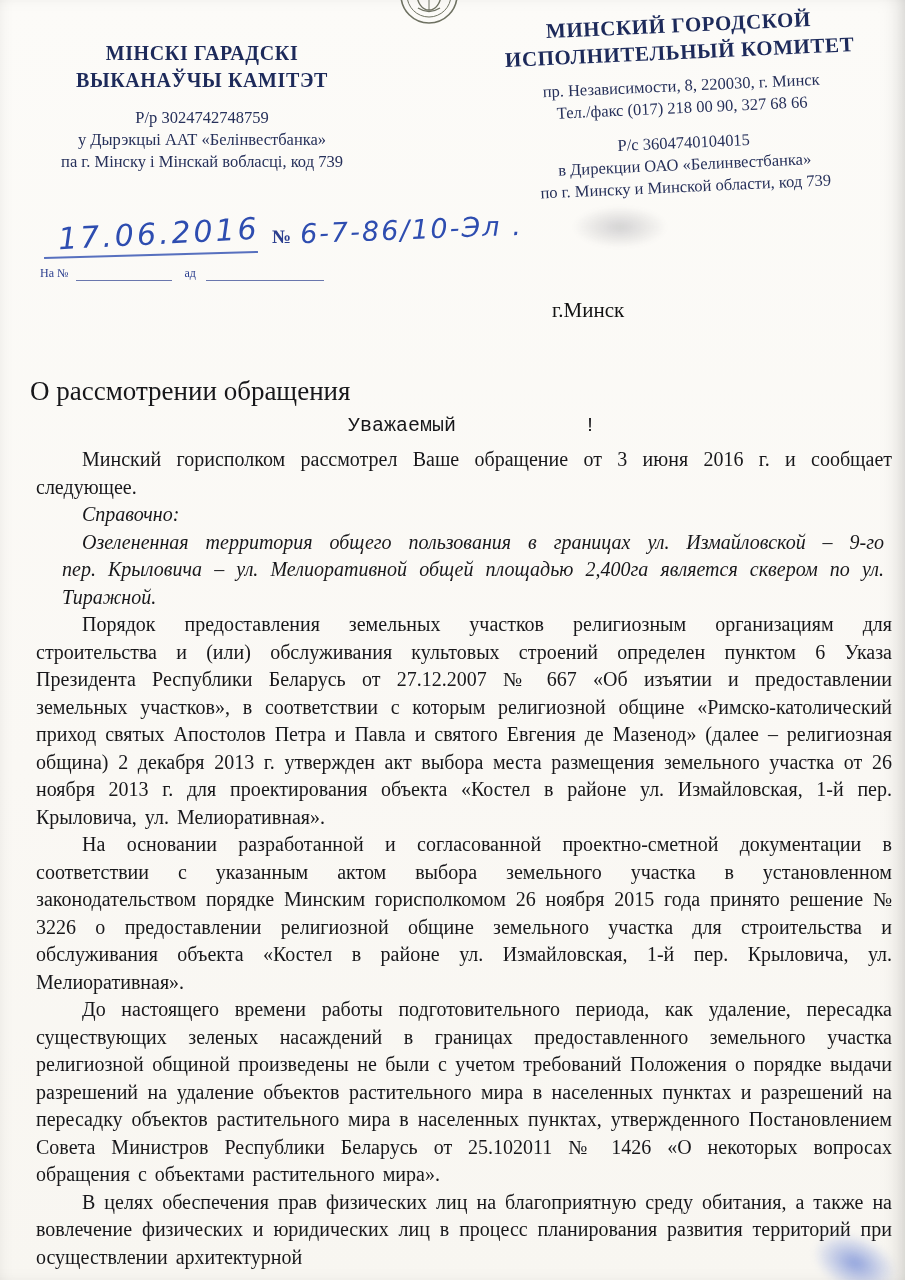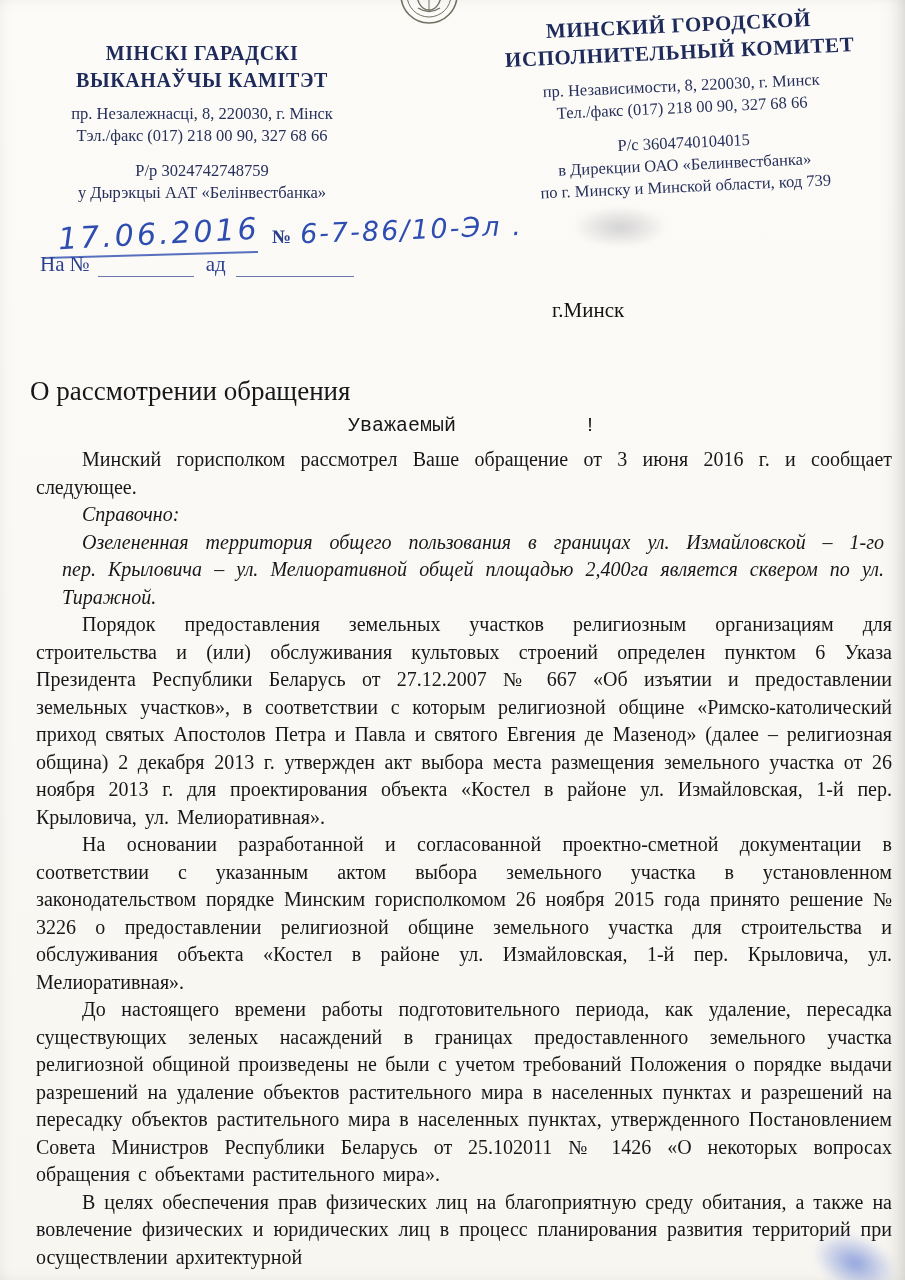--- a/index.html
+++ b/index.html
@@ -21,21 +21,21 @@
   .hdr-right .hdr-title { font-size:21px; }
   .hdr-sub   { margin-top:9px; font-size:16.5px; line-height:22px; color:#26305a; }
   .hdr-acct  { margin-top:13px; font-size:16.5px; line-height:22px; color:#26305a; }
 
   
   .hw { font-style:italic; color:#2e4db0; font-family:"DejaVu Sans", sans-serif; }
   .hw-date   { position:absolute; left:58px;  top:216px; font-size:30px; letter-spacing:3px; transform:rotate(-3deg); }
   .date-line { position:absolute; left:44px;  top:254px; width:214px; border-bottom:2px solid rgba(46,77,176,.8); transform:rotate(-1.6deg); }
   .no-sign   { position:absolute; left:272px; top:226px; font-size:19px; font-weight:700; color:#2c3f8f; }
   .hw-number { position:absolute; left:300px; top:214px; font-size:27px; letter-spacing:2px; transform:rotate(-2.2deg); }
-  .reply-line{ position:absolute; left:40px;  top:252px; font-size:21px; color:#2c3f8f; }
+  .reply-line{ position:absolute; left:40px;  top:266px; font-size:12px; color:#2c3f8f; }
   .blank     { display:inline-block; height:14px; border-bottom:1px solid rgba(44,63,143,.7); vertical-align:bottom; }
   .blank.b1  { width:96px;  margin:0 12px 0 8px; }
   .blank.b2  { width:118px; margin-left:10px; }
 
   .city      { position:absolute; left:552px; top:298px; font-size:21px; color:#121212; }
   .subject   { position:absolute; left:30px;  top:376px; font-size:27px; }
   .salutation{ position:absolute; left:30px;  top:414px; width:852px; font-size:20px;font-family:Liberation Mono, monospace; }
   .sal-prefix{ margin-left:318px; }
   .sal-excl  { margin-left:128px; }
 
@@ -71,27 +71,24 @@
       <line x1="31" y1="14" x2="31" y2="46" stroke="#565a48" stroke-width="1"></line>
       <path d="M22 30 Q31 22 40 30" fill="none" stroke="#565a48" stroke-width="1"></path>
     </svg>
   </div>
 
   <div class="hdr-left">
     <div class="hdr-title">
       <div>МІНСКІ  ГАРАДСКІ</div>
       <div>ВЫКАНАЎЧЫ  КАМІТЭТ</div>
     </div>
-    <div class="hdr-sub">
-      <div>пр. Незалежнасці, 8, 220030, г. Мінск</div>
-      <div>Тэл./факс  (017) 218 00 90,  327 68 66</div>
-    </div>
     <div class="hdr-acct">
       <div>Р/р 3024742748759</div>
       <div>у Дырэкцыі ААТ «Белінвестбанка»</div>
+      <div>па г. Мінску і Мінскай вобласці, код 739</div>
     </div>
   </div>
 
   <div class="hdr-right">
     <div class="hdr-title">
       <div>МИНСКИЙ ГОРОДСКОЙ</div>
       <div>ИСПОЛНИТЕЛЬНЫЙ КОМИТЕТ</div>
     </div>
     <div class="hdr-sub">
       <div>пр. Независимости, 8, 220030, г. Минск</div>
@@ -119,21 +116,21 @@
 
   <div class="subject">О рассмотрении обращения</div>
 
   <div class="salutation">
     <span class="sal-prefix">Уважаемый</span><span class="sal-excl">!</span>
   </div>
 
   <div class="body">
     <p class="para">Минский горисполком рассмотрел Ваше обращение от 3 июня 2016 г. и сообщает следующее.</p>
     <p class="note-label">Справочно:</p>
-    <p class="note">Озелененная территория общего пользования в границах ул. Измайловской – 1-го пер. Крыловича – ул. Мелиоративной общей площадью 2,400га является сквером по ул. Тиражной.</p>
+    <p class="note">Озелененная территория общего пользования в границах ул. Измайловской – 9-го пер. Крыловича – ул. Мелиоративной общей площадью 2,400га является сквером по ул. Тиражной.</p>
     <p class="para">Порядок предоставления земельных участков религиозным организациям для строительства и (или) обслуживания культовых строений определен пунктом 6 Указа Президента Республики Беларусь от 27.12.2007 № 667 «Об изъятии и предоставлении земельных участков», в соответствии с которым религиозной общине «Римско-католический приход святых Апостолов Петра и Павла и святого Евгения де Мазенод» (далее – религиозная община) 2 декабря 2013 г. утвержден акт выбора места размещения земельного участка от 26 ноября 2013 г. для проектирования объекта «Костел в районе ул. Измайловская, 1-й пер. Крыловича, ул. Мелиоративная».</p>
     <p class="para">На основании разработанной и согласованной проектно-сметной документации в соответствии с указанным актом выбора земельного участка в установленном законодательством порядке Минским горисполкомом 26 ноября 2015 года принято решение № 3226 о предоставлении религиозной общине земельного участка для строительства и обслуживания объекта «Костел в районе ул. Измайловская, 1-й пер. Крыловича, ул. Мелиоративная».</p>
     <p class="para">До настоящего времени работы подготовительного периода, как удаление, пересадка существующих зеленых насаждений в границах предоставленного земельного участка религиозной общиной произведены не были с учетом требований Положения о порядке выдачи разрешений на удаление объектов растительного мира в населенных пунктах и разрешений на пересадку объектов растительного мира в населенных пунктах, утвержденного Постановлением Совета Министров Республики Беларусь от 25.102011 № 1426 «О некоторых вопросах обращения с объектами растительного мира».</p>
     <p class="para">В целях обеспечения прав физических лиц на благоприятную среду обитания, а также на вовлечение физических и юридических лиц в процесс планирования развития территорий при осуществлении архитектурной</p>
   </div>
 
   <div class="smudge-pen"></div>
 
 </div>
 

